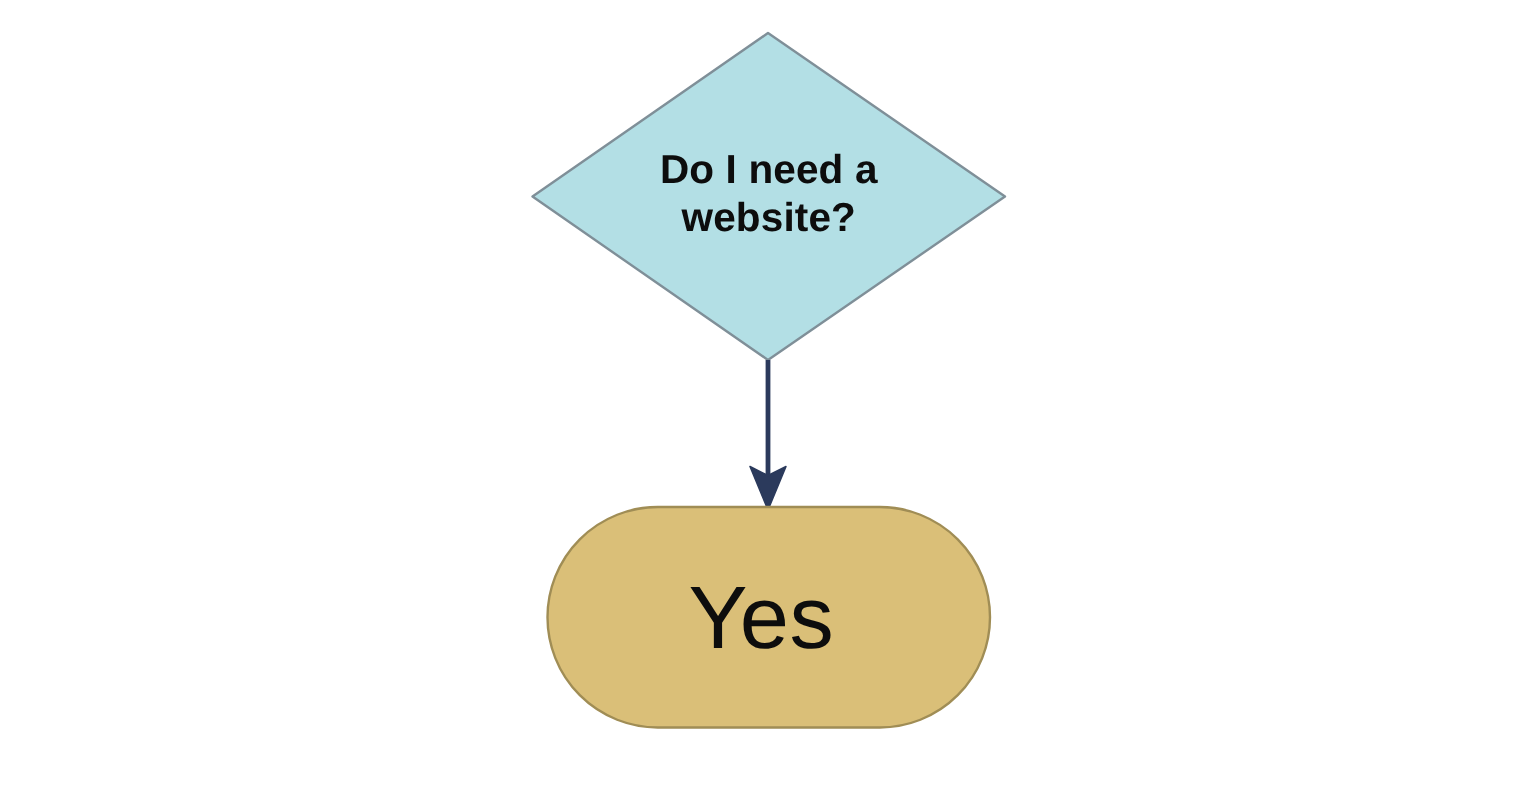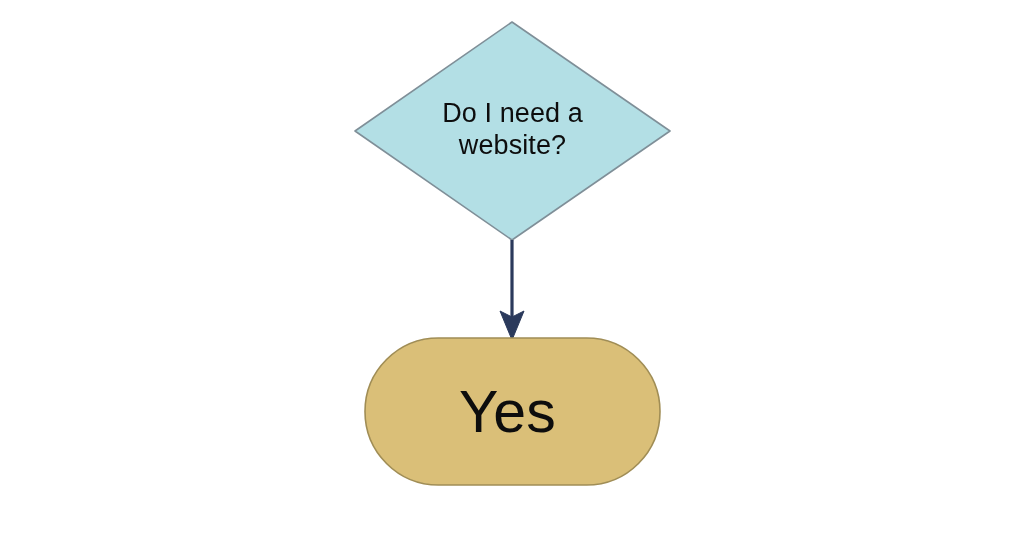--- a/index.html
+++ b/index.html
@@ -60,18 +60,18 @@
 
     <polygon id="decision-shape" points="512,22 670,131 512,240 355,131" fill="#b3dfe5" stroke="#7f8f98" stroke-width="1.6" stroke-linejoin="round"></polygon>
 
     <line id="connector-line" x1="512" y1="240" x2="512" y2="320" stroke="#2b3a5c" stroke-width="3.2"></line>
 
     <polygon id="connector-arrowhead" points="512,340 500,311 512,317 524,311" fill="#2b3a5c" stroke="#2b3a5c" stroke-width="1" stroke-linejoin="round"></polygon>
 
     <rect id="terminator-shape" x="365" y="338" width="295" height="147" rx="73.5" ry="73.5" fill="#dabf78" stroke="#a08d55" stroke-width="1.6"></rect>
   </svg>
 
-  <div class="node-label" id="decision-label" style="color: rgb(13, 13, 13);">Do I need a
+  <div class="node-label" id="decision-label" style="color: rgb(13, 13, 13); font-weight: bold;">Do I need a
 website?</div>
 
   <div class="node-label" id="terminator-label" style="color: rgb(13, 13, 13);">Yes</div>
 
 </div>
 
 </body></html>

